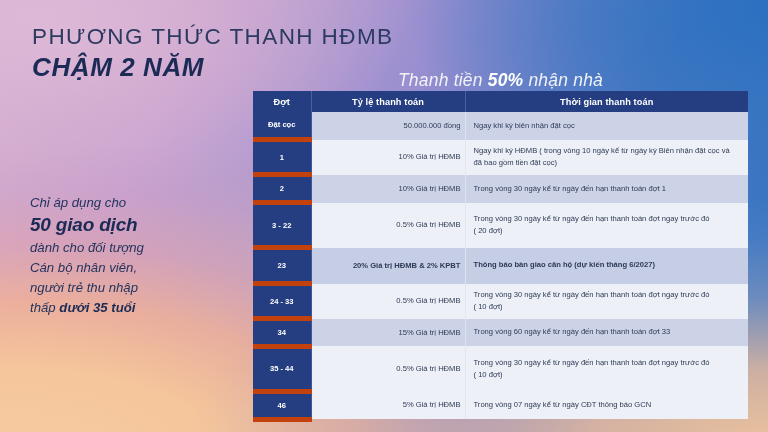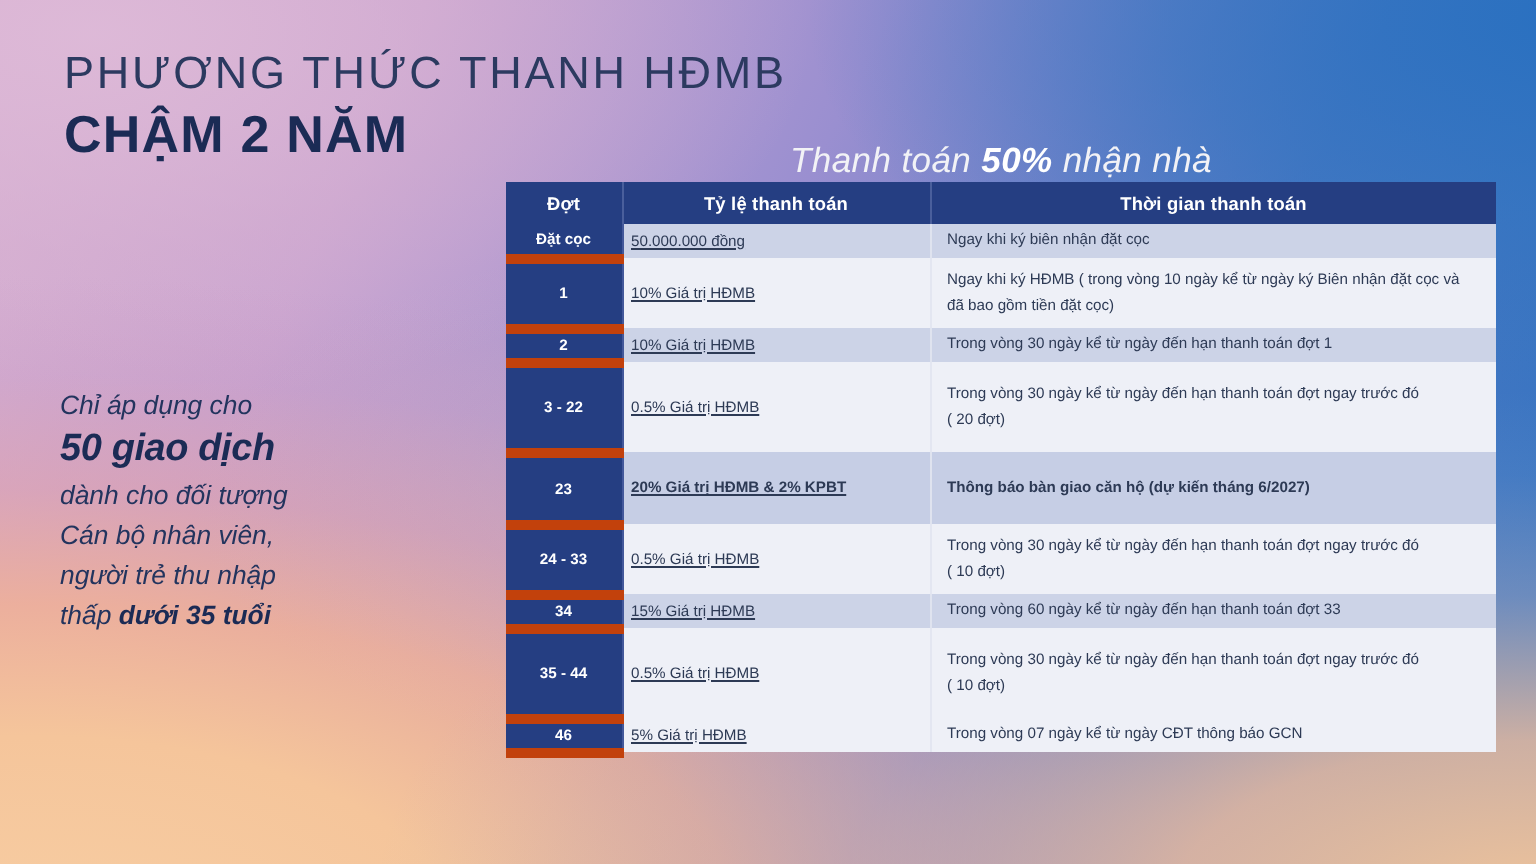--- a/index.html
+++ b/index.html
@@ -32,21 +32,21 @@
   }
 
   
   #headline { position:absolute; left:32px; top:24px; color:#23345e; }
   #headline .l1 {
     font-size:22.5px; letter-spacing:1.4px; font-weight:400; line-height:1.18;
     color:#2c3a60;
   }
   #headline .l2 {
     font-size:26px; letter-spacing:0.6px; font-weight:bold; line-height:1.22;
-    color:#1b2b55; margin-top:1px;
+    color:#1b2b55; margin-top:1px;font-style:italic;
   }
 
   
   #promo {
     position:absolute; left:30px; top:193px; width:190px;
     text-align:left; color:#23345e; font-style:italic;
     font-size:13.2px; line-height:1.52;
   }
   #promo .big {
     display:block; font-size:19px; font-weight:bold; font-style:italic;
@@ -80,21 +80,21 @@
   }
   #table thead th:last-child { border-right:none; }
 
   #table td { vertical-align:middle; }
   #table td.idx {
     background:#253e82; color:#fff; font-weight:bold;
     font-size:7.6px; text-align:center;
     border-bottom:5px solid #c2410c;
     border-right:1px solid #43589a;
   }
-  #table td.rate { text-align:left; padding:2px 4px; line-height:1.55;text-decoration:underline; }
+  #table td.rate { text-align:right; padding:8px 4px; line-height:1.55; }
   #table td.time { text-align:left;  padding:2px 8px; line-height:1.62; }
 
   #table tr.a td.rate, #table tr.a td.time { background:#ccd3e7; }
   #table tr.b td.rate, #table tr.b td.time { background:#eef0f7; }
   #table tr.hl td.rate, #table tr.hl td.time { background:#c6cee5; font-weight:bold; }
   #table td.rate { border-right:1px solid #dfe3ef; }
   #table tr.b td.rate { border-right:1px solid #e3e6f1; }
 
   .nw { white-space:pre-line; }
 </style>
@@ -118,21 +118,21 @@
 <div id="promo">
   <span>Chỉ áp dụng cho</span>
   <span class="big">50 giao dịch</span>
   <span>dành cho đối tượng</span><br>
   <span>Cán bộ nhân viên,</span><br>
   <span>người trẻ thu nhập</span><br>
   <span>thấp </span><span class="bi">dưới 35 tuổi</span>
 </div>
 
 <div id="caption">
-  <span>Thanh toán </span><b>50%</b><span> nhận nhà</span>
+  <span>Thanh tiền </span><b>50%</b><span> nhận nhà</span>
 </div>
 
 <table id="table">
   <colgroup>
       <col class="c1">
       <col class="c2">
       <col class="c3">
     </colgroup>
   <thead>
     <tr>

